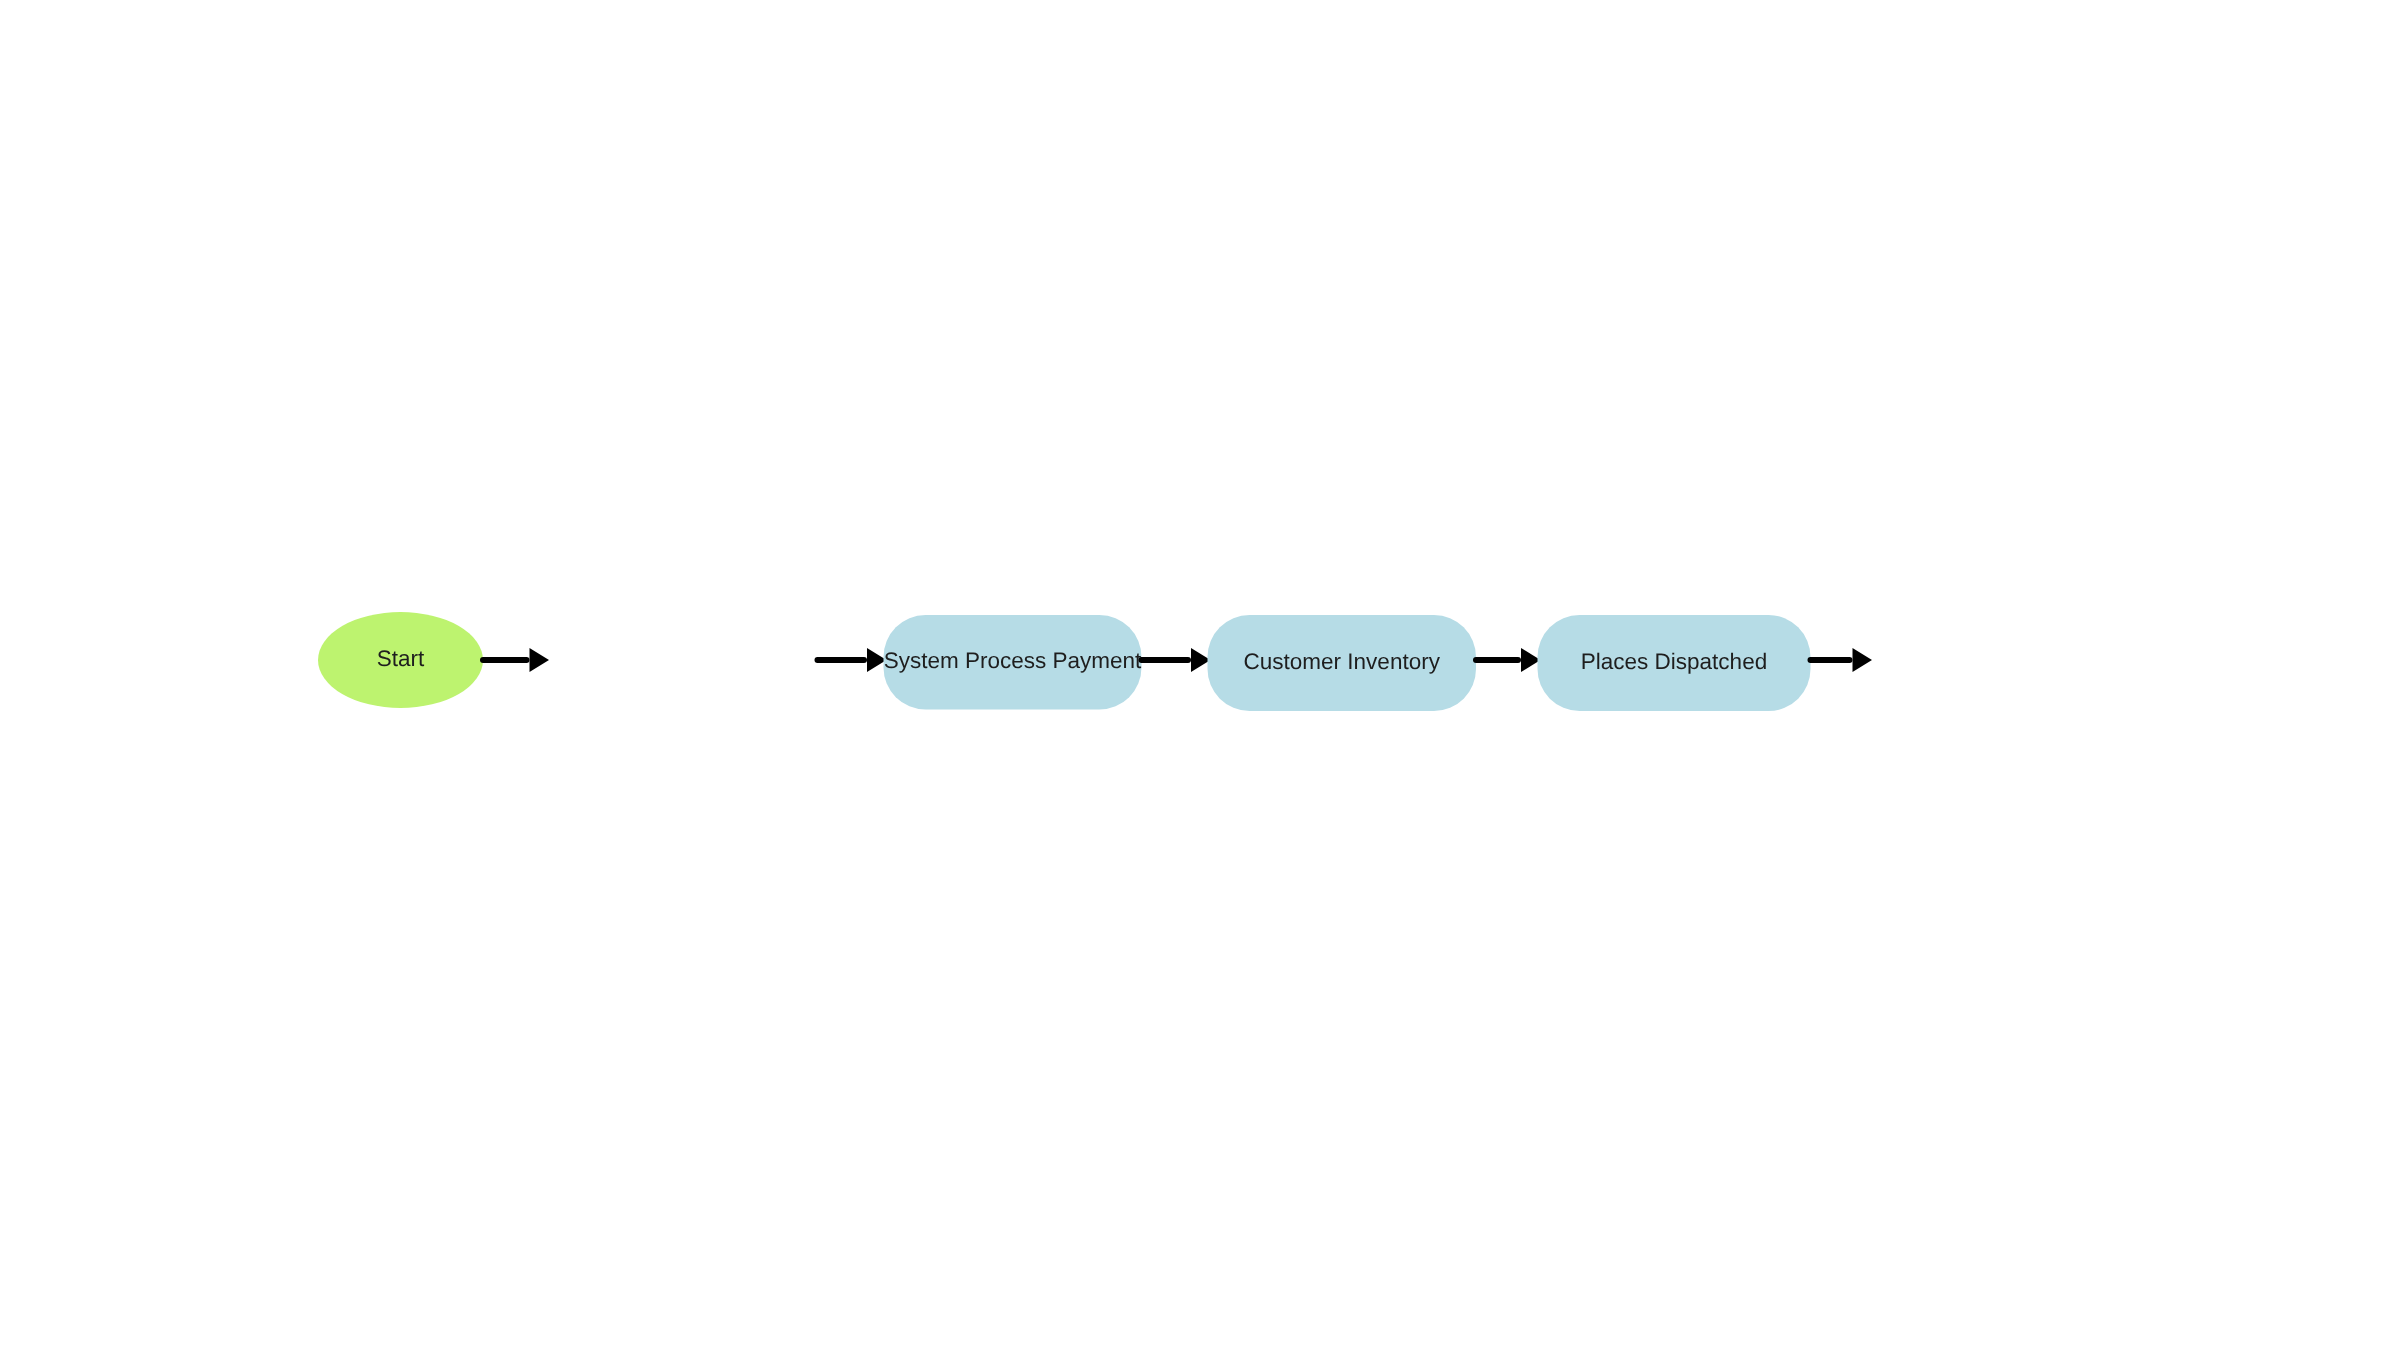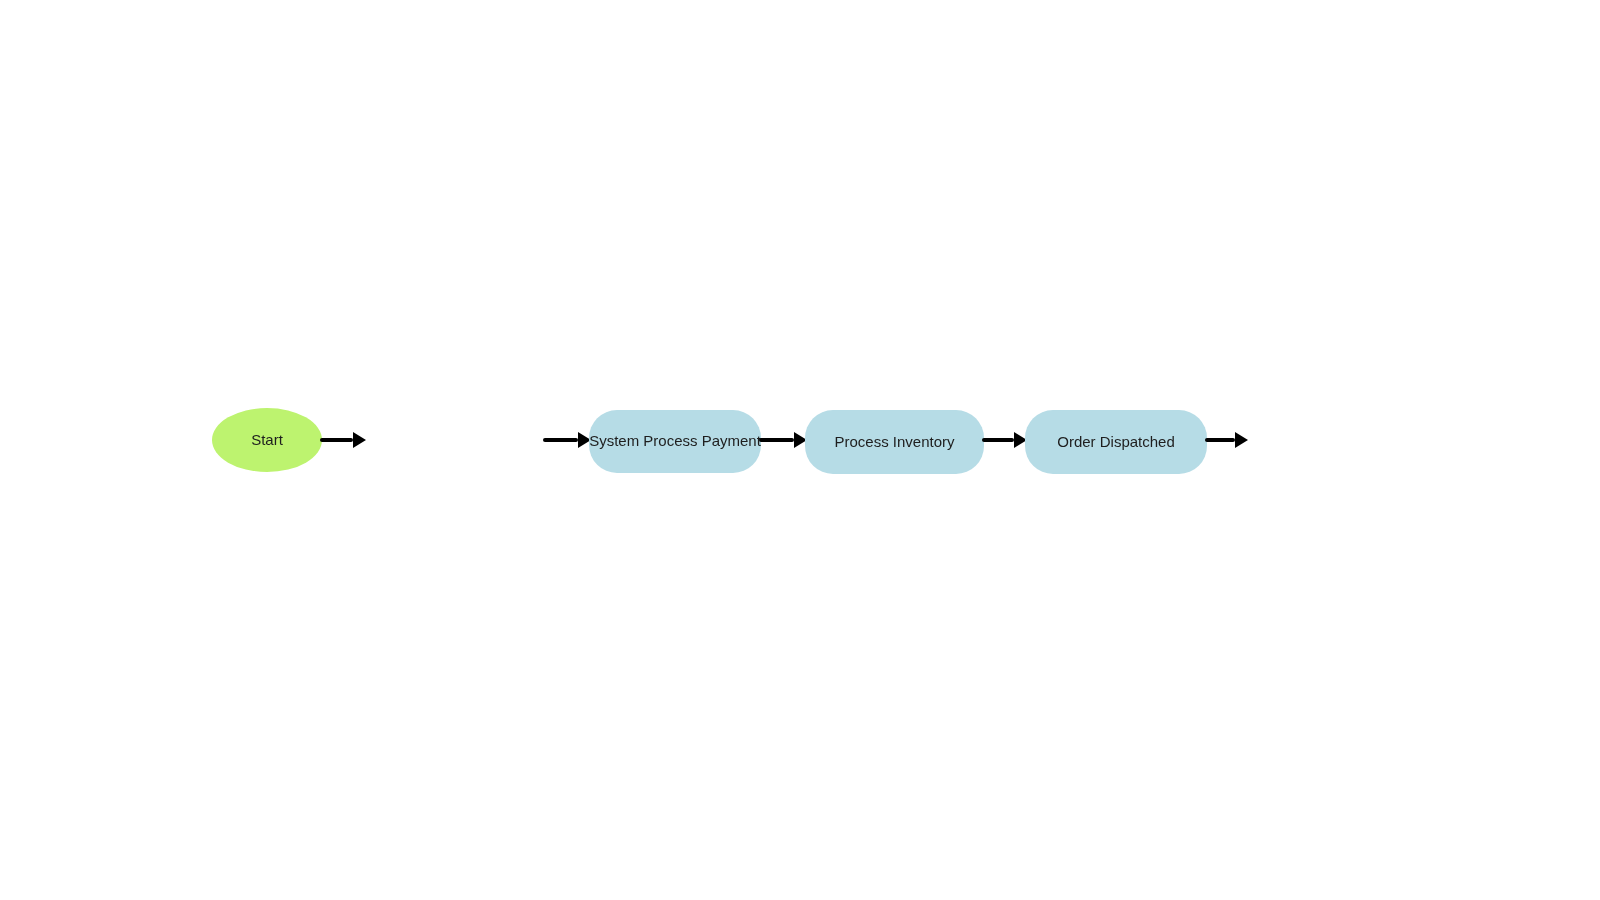--- a/index.html
+++ b/index.html
@@ -83,30 +83,30 @@
   <div class="node process nowrap" style="left:589px; top:410px; width:172px; height:63px;">
     <span>System Process Payment</span>
   </div>
 
   <div class="arrow" style="left:759px; top:432px; width:48px;">
     <div class="arrow-line"></div>
     <div class="arrow-head"></div>
   </div>
 
   <div class="node process nowrap" style="left:805px; top:410px; width:179px; height:64px;">
-    <span>Process Inventory</span>
+    <span>Customer Inventory</span>
   </div>
 
   <div class="arrow" style="left:982px; top:432px; width:45px;">
     <div class="arrow-line"></div>
     <div class="arrow-head"></div>
   </div>
 
   <div class="node process nowrap" style="left:1025px; top:410px; width:182px; height:64px;">
-    <span>Order Dispatched</span>
+    <span>Places Dispatched</span>
   </div>
 
   <div class="arrow" style="left:1205px; top:432px; width:43px;">
     <div class="arrow-line"></div>
     <div class="arrow-head"></div>
   </div>
 
 
 </div>
 

